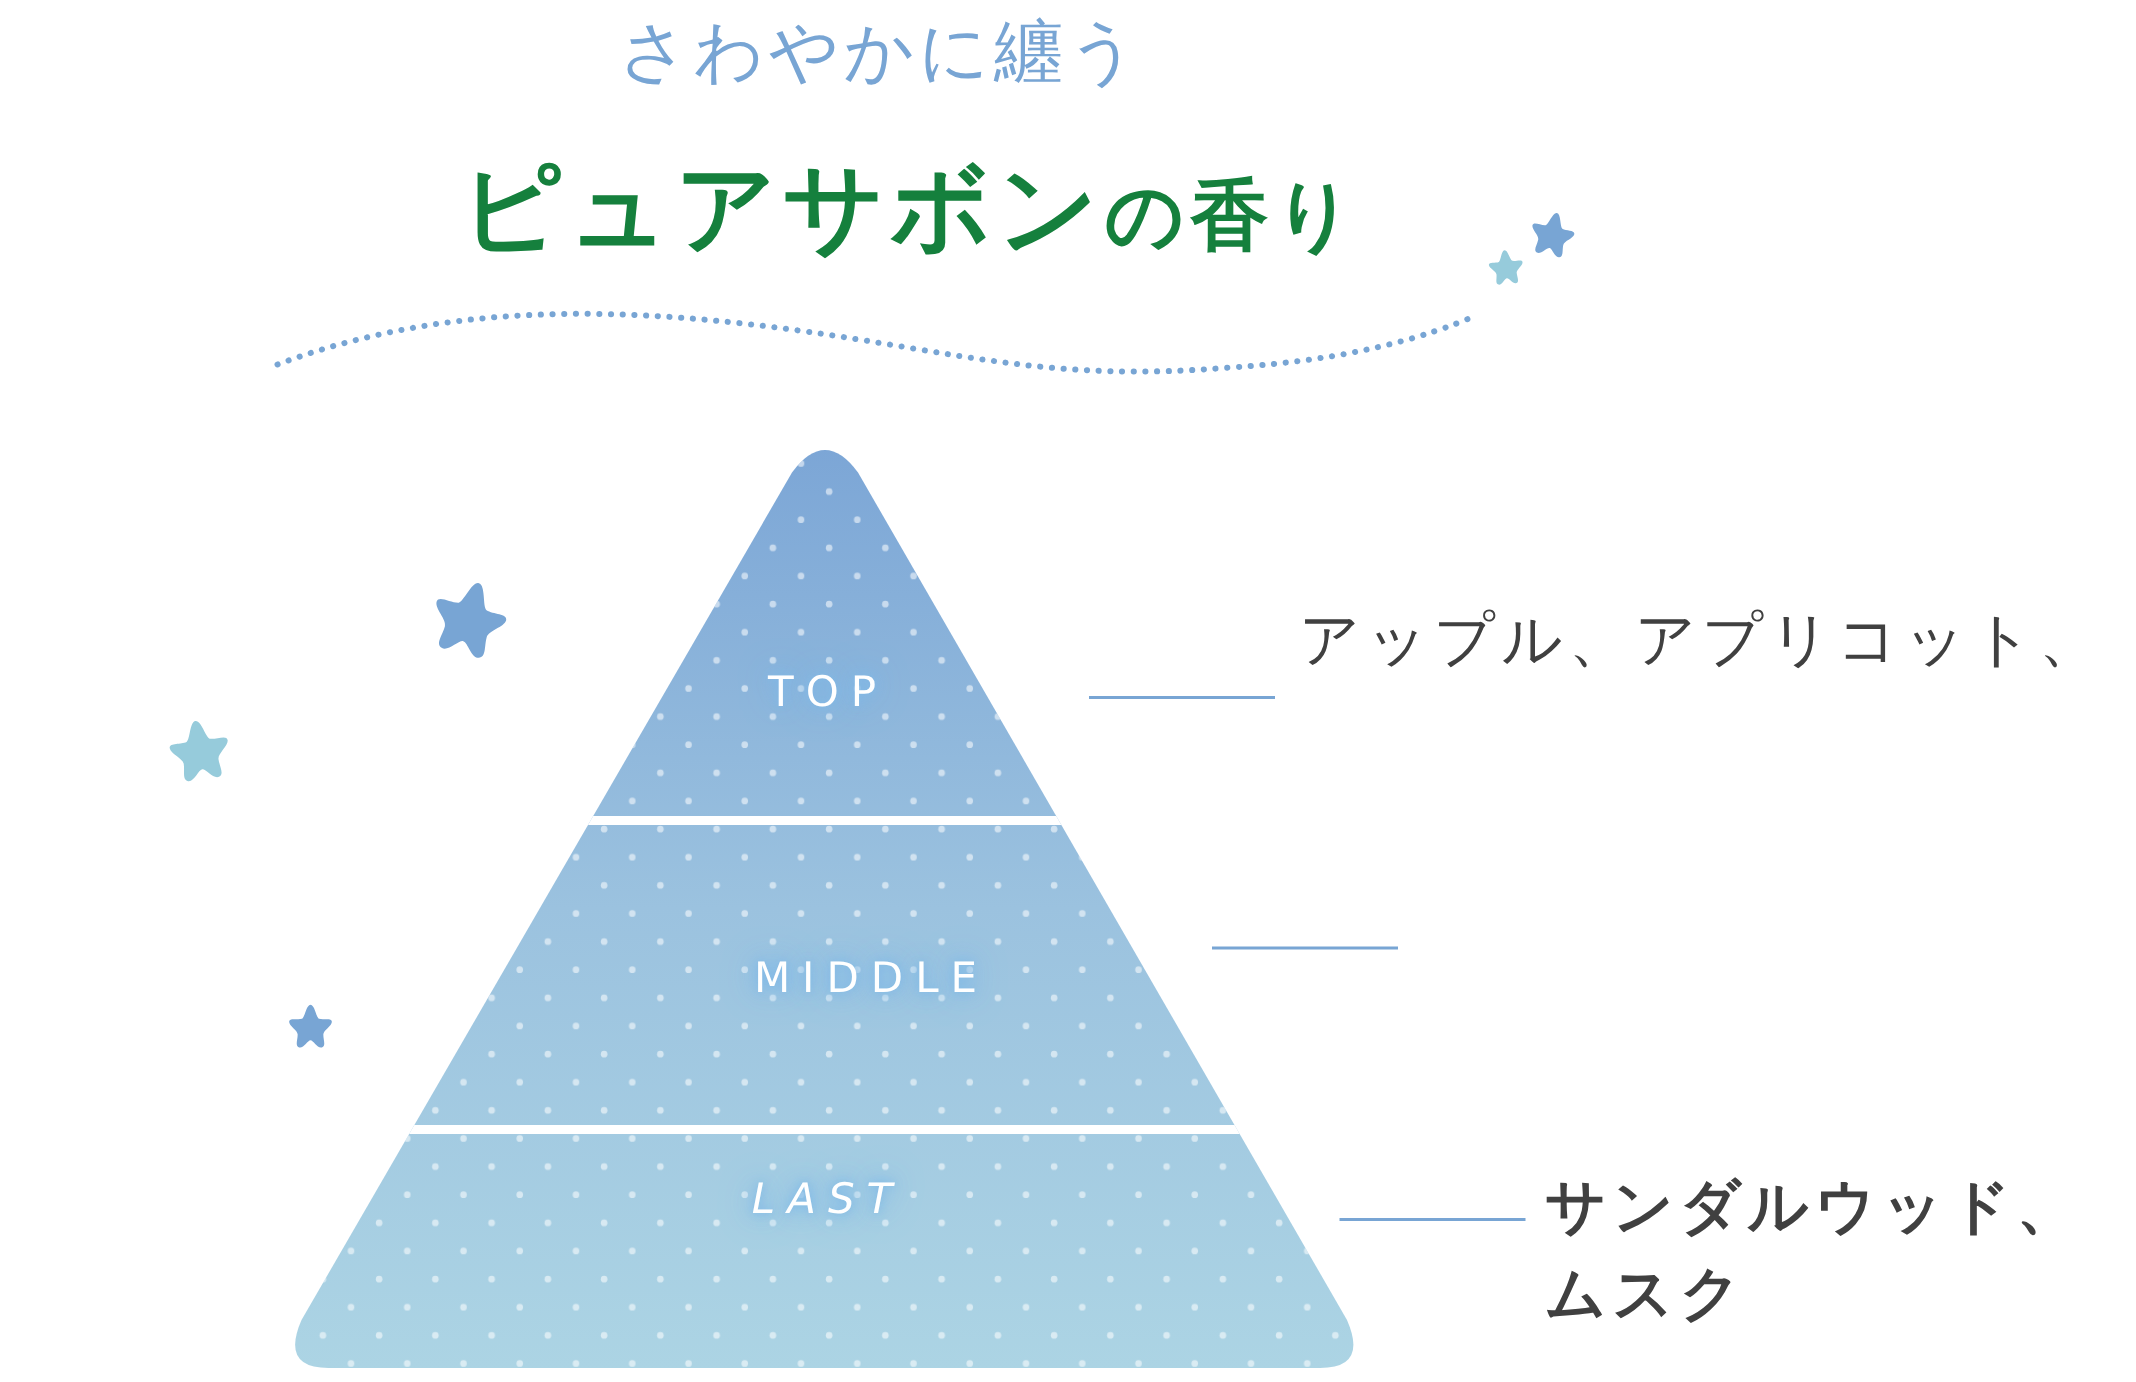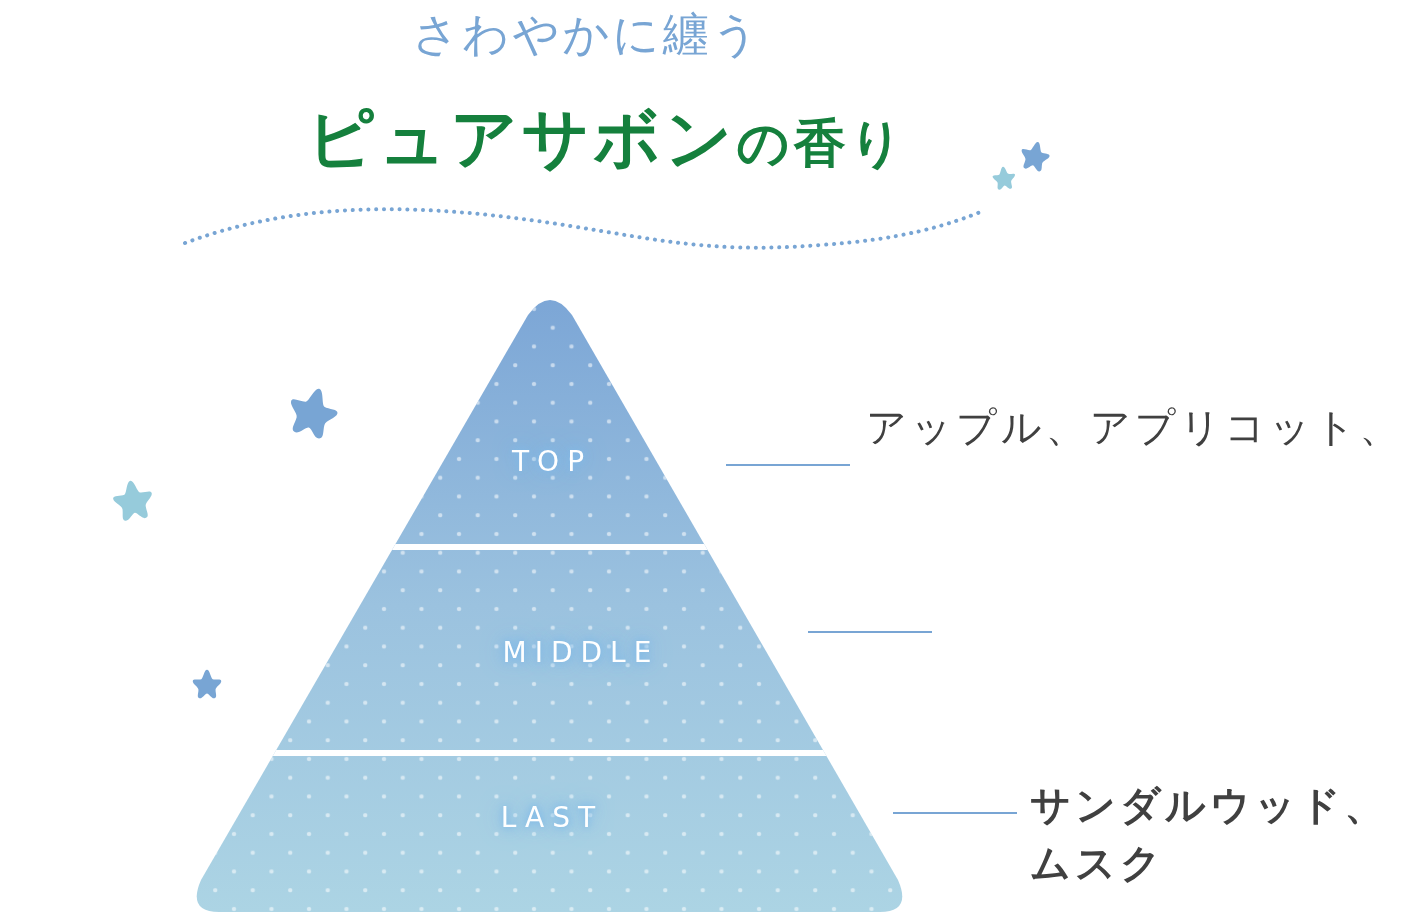--- a/index.html
+++ b/index.html
@@ -119,21 +119,21 @@
   <g transform="translate(133,500) rotate(-8) scale(1.3)">
     <path d="M 0 -15 C 3 -15 4 -6 6 -5 C 9 -4 15 -6 15 -3 C 15 0 9 3 9 6 C 9 10 11 14 8 15 C 5 16 2 10 0 10 C -2 10 -5 16 -8 15 C -11 14 -9 10 -9 6 C -9 3 -15 0 -15 -3 C -15 -6 -9 -4 -6 -5 C -4 -6 -3 -15 0 -15 Z" fill="#96cbdb"></path>
   </g>
   <g transform="translate(207,684) rotate(0) scale(0.95)">
     <path d="M 0 -15 C 3 -15 4 -6 6 -5 C 9 -4 15 -6 15 -3 C 15 0 9 3 9 6 C 9 10 11 14 8 15 C 5 16 2 10 0 10 C -2 10 -5 16 -8 15 C -11 14 -9 10 -9 6 C -9 3 -15 0 -15 -3 C -15 -6 -9 -4 -6 -5 C -4 -6 -3 -15 0 -15 Z" fill="#78a5d4"></path>
   </g>
 </svg>
 
 <div class="tier-label" style="left:552px; top:461px;">TOP</div>
 <div class="tier-label" style="left:553px; top:652px;margin-left:28px;">MIDDLE</div>
-<div class="tier-label" style="left:552px; top:817px;">LAST</div>
+<div class="tier-label" style="left:552px; top:799px;font-style:italic;">LAST</div>
 
 <div class="note-line" style="left:726px; top:464px; width:124px;"></div>
 <div class="note-line" style="left:808px; top:631px; width:124px;"></div>
 <div class="note-line" style="left:893px; top:812px; width:124px;"></div>
 
 <div class="note-text" style="left:866px; top:398px; width:470px;">
   <div>アップル、アプリコット、</div>
 </div>
 <div class="note-text" style="left:950px; top:585px; width:380px;">
 </div>

